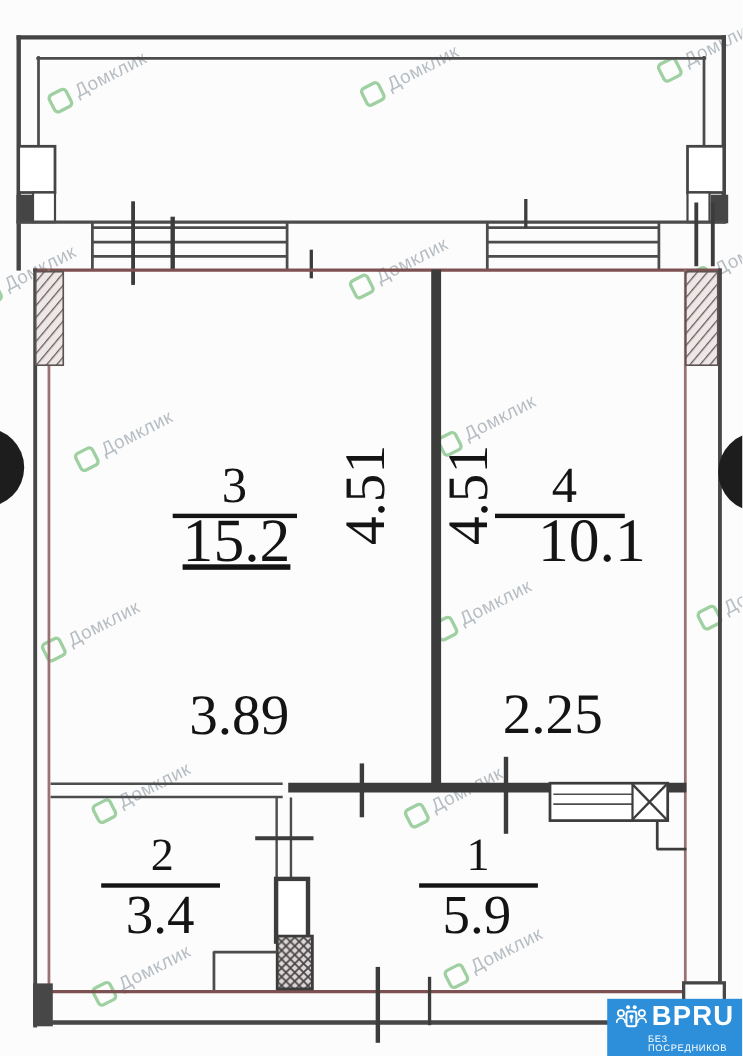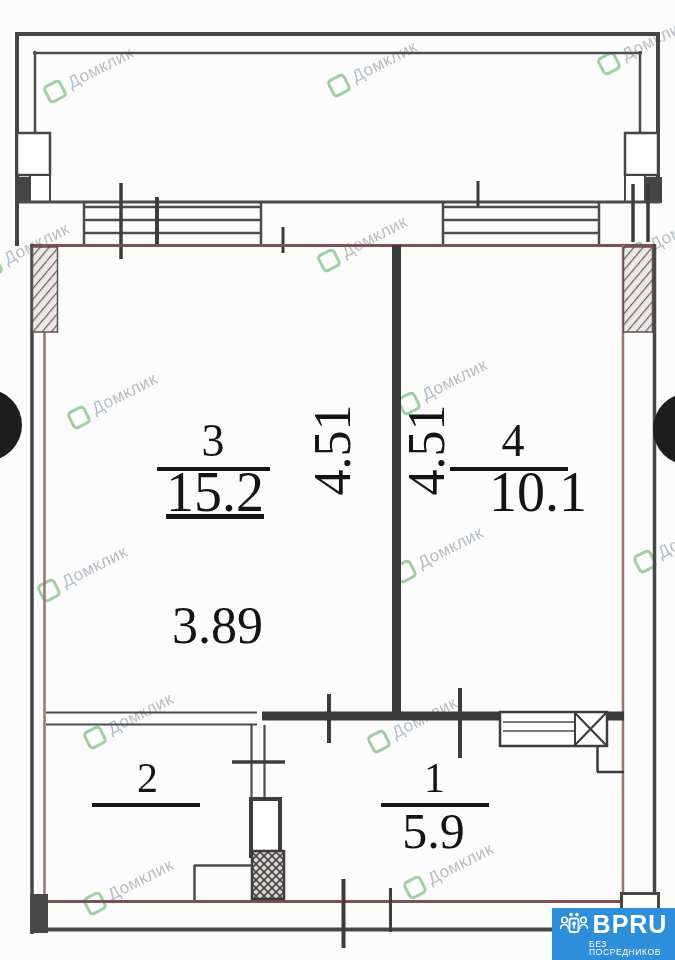--- a/index.html
+++ b/index.html
@@ -21,21 +21,21 @@
   .uline{position:absolute;z-index:3;background:#141414;height:4px;}
   .vdim{transform:rotate(-90deg);transform-origin:center center;}
   
   .disc{position:absolute;z-index:2;width:72px;height:72px;border-radius:50%;background:#1d1d1d;}
   .disc.left{left:-50px;top:389px;}
   .disc.right{left:653px;top:393px;}
   
   .badge{position:absolute;z-index:4;left:552px;top:908px;width:123px;height:52px;
          background:#2d8fd9;color:#ffffff;display:flex;flex-direction:column;
          align-items:center;justify-content:center;}
-  .badge-row{display:flex;align-items:flex-start;gap:5px;}
+  .badge-row{display:flex;align-items:flex-end;gap:5px;}
   .badge-brand{font-size:25px;font-weight:bold;letter-spacing:1px;line-height:1;}
   .badge-tag{font-size:8.5px;letter-spacing:.6px;margin-top:3px;line-height:1;padding-left:37px;}
 </style>
 </head>
 <body>
 
 <div class="stage">
 
   <div class="wm" style="left:46px;top:86px">
       <span class="wm-icon"></span>
@@ -190,24 +190,26 @@
   <div class="uline" style="left:157px;top:467px;width:113px;"></div>
   <span class="lbl" style="left:150px;top:464px;width:130px;font-size:56px;text-decoration:underline;">15.2</span>
 
   <span class="lbl" style="left:478px;top:418px;width:70px;font-size:46px;">4</span>
   <div class="uline" style="left:450px;top:467px;width:118px;"></div>
   <span class="lbl" style="left:473px;top:464px;width:130px;font-size:56px;">10.1</span>
 
   <span class="lbl vdim" style="left:275px;top:422px;width:120px;height:56px;font-size:52px;">4.51</span>
   <span class="lbl vdim" style="left:369px;top:422px;width:120px;height:56px;font-size:52px;">4.51</span>
 
-  <span class="lbl" style="left:155px;top:600px;width:125px;font-size:52px;">3.89</span>
+  <span class="lbl" style="left:155px;top:625px;width:125px;font-size:52px;">3.89</span>
+  <span class="lbl" style="left:440px;top:624px;width:125px;font-size:52px;">2.25</span>
 
   <span class="lbl" style="left:115px;top:757px;width:65px;font-size:42px;">2</span>
   <div class="uline" style="left:92px;top:803px;width:108px;"></div>
+  <span class="lbl" style="left:98px;top:806px;width:95px;font-size:50px;">3.4</span>
 
   <span class="lbl" style="left:402px;top:757px;width:65px;font-size:42px;">1</span>
   <div class="uline" style="left:381px;top:803px;width:108px;"></div>
   <span class="lbl" style="left:386px;top:806px;width:95px;font-size:50px;">5.9</span>
 
   <div class="badge">
     <div class="badge-row">
       <svg width="28" height="24" viewBox="0 0 28 24">
         <circle cx="11" cy="2.6" r="1.8" fill="#ffffff"></circle>
         <circle cx="17" cy="2.6" r="1.8" fill="#ffffff"></circle>

